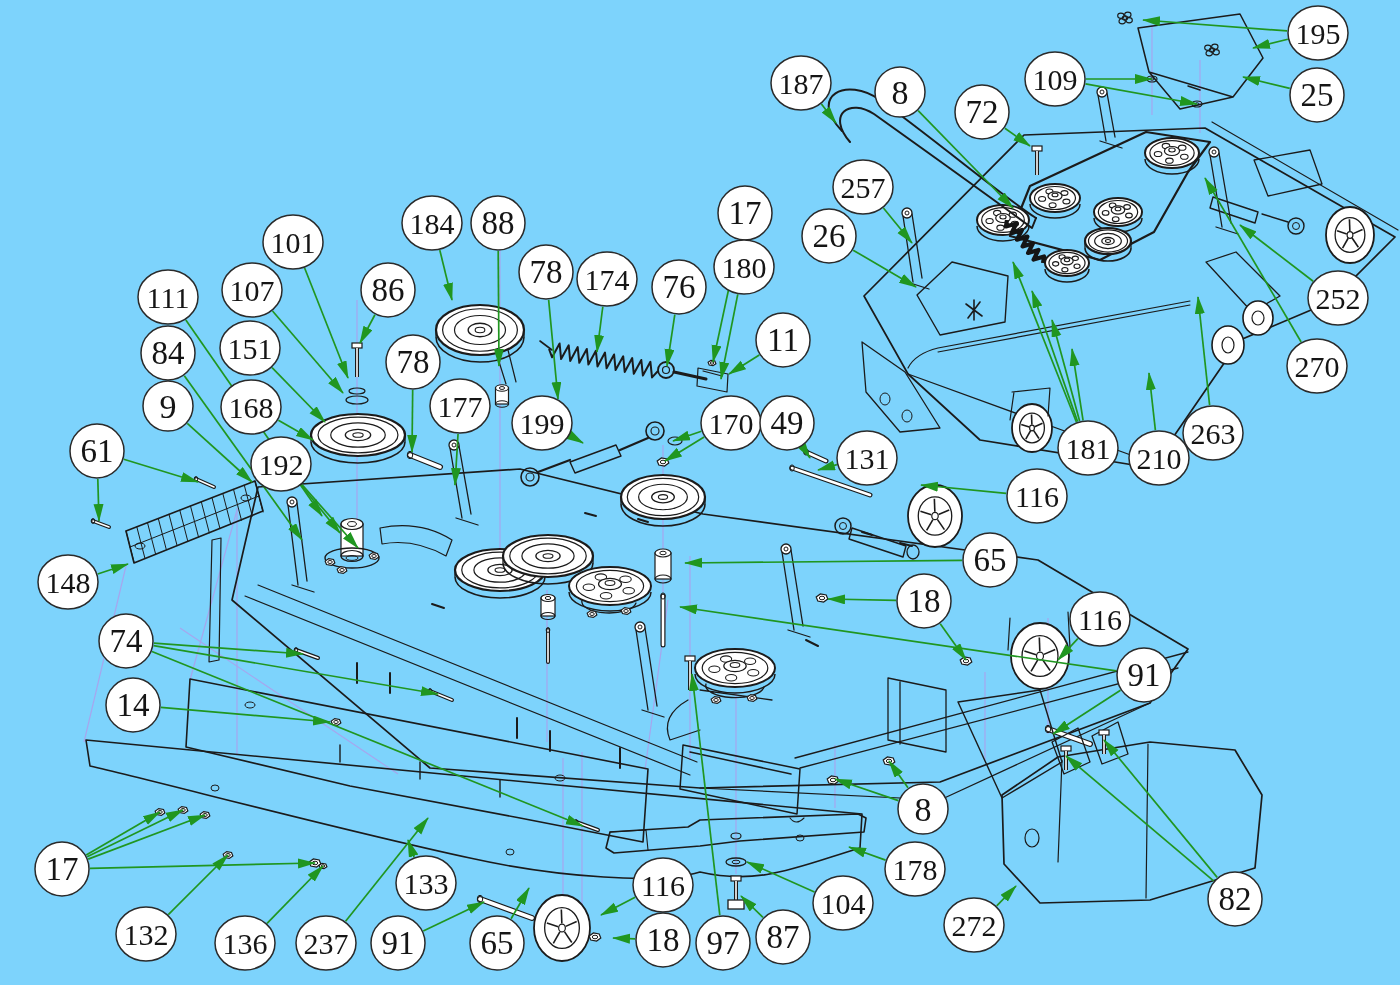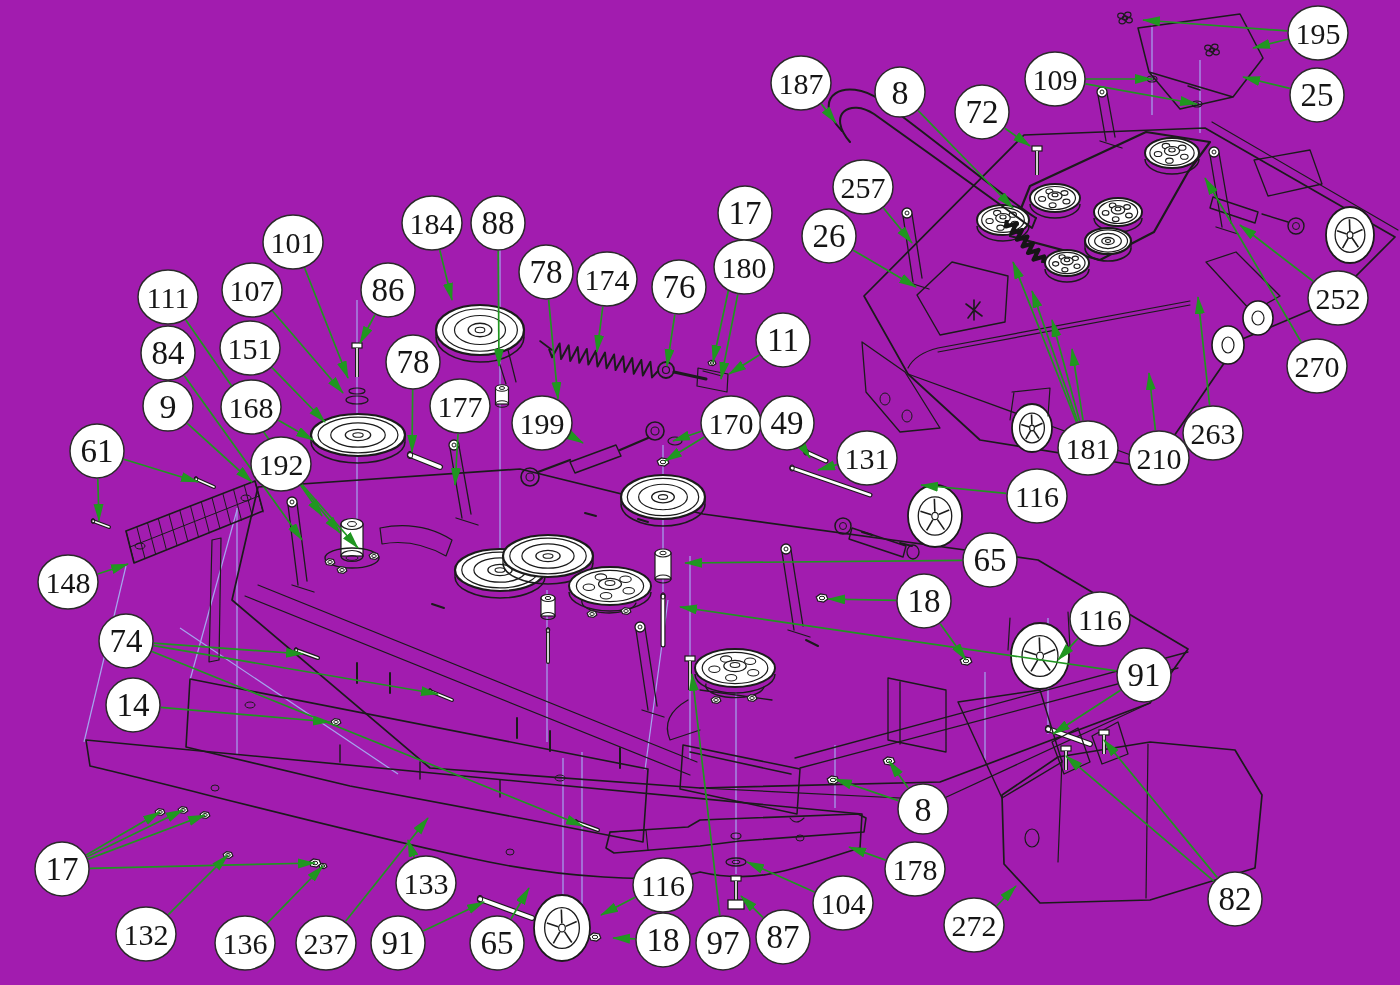--- a/index.html
+++ b/index.html
@@ -1,17 +1,17 @@
 <!DOCTYPE html>
 <html><head>
 <meta charset="utf-8">
 <style>
   html,body{margin:0;padding:0;background:#e8e8e8;}
   .canvas{
-    position:relative;width:1400px;height:985px;background:#a21caf;
+    position:relative;width:1400px;height:985px;background:#7dd3fc;
     font-family:"Liberation Serif", serif;overflow:hidden;
   }
   svg{display:block}
   .callout-text{
     font-family:"Liberation Serif", serif;
     fill:#151515;
   }
 </style>
 </head>
 <body>

